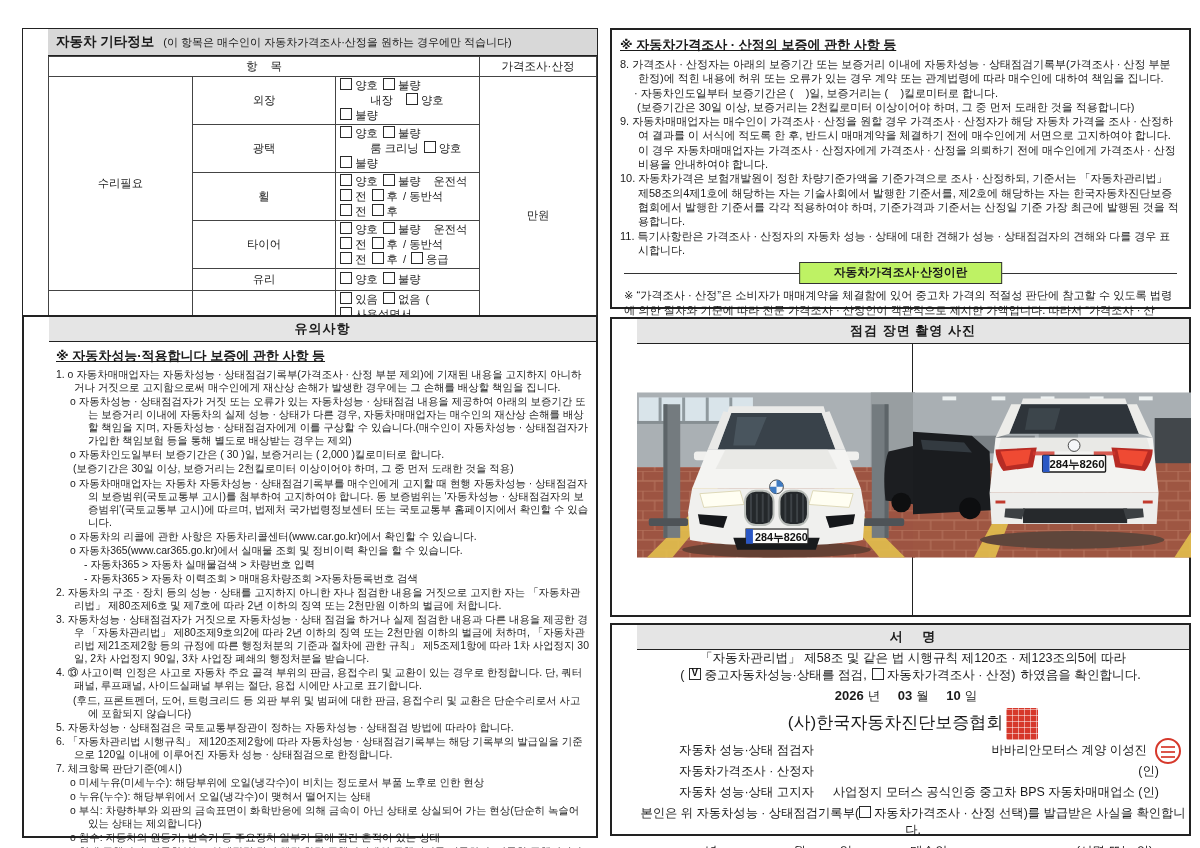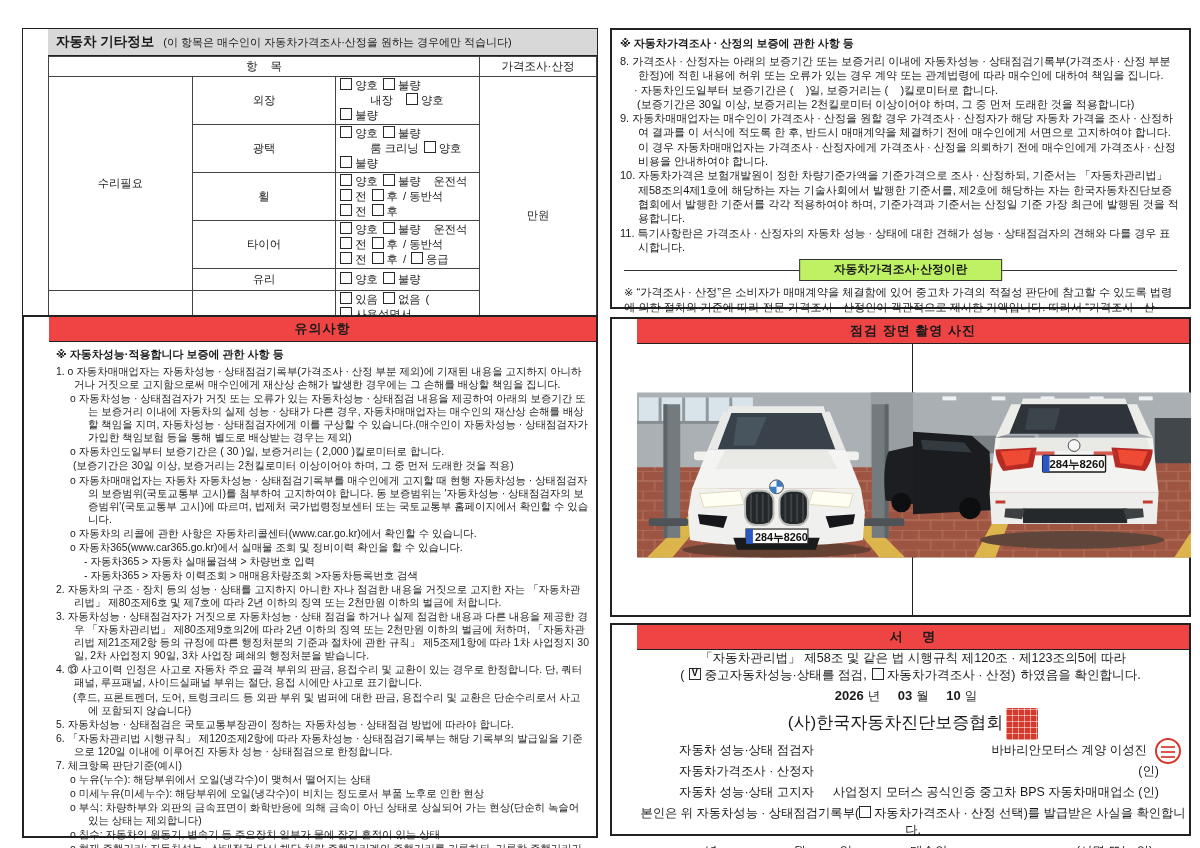--- a/index.html
+++ b/index.html
@@ -1,19 +1,19 @@
 <!DOCTYPE html>
 <html><head>
 <meta charset="utf-8">
 <style>
   html,body{margin:0;padding:0;background:#fff;}
   .page{position:relative;width:1200px;height:848px;background:#fff;
         font-family:"Liberation Sans","DejaVu Sans",sans-serif;color:#1a1a1a;overflow:hidden;}
   .blk{position:absolute;border:2px solid #222;background:#fff;box-sizing:border-box;padding-left:25px;}
-  .graybar{background:#ef4444;border-bottom:1.5px solid #222;text-align:center;
+  .graybar{background:#e5e5e5;border-bottom:1.5px solid #222;text-align:center;
            font-weight:bold;font-size:13px;padding:3px 0;letter-spacing:1px;}
   
   #blockA{left:22px;top:28px;width:576px;border:1.5px solid #222;}
   #blockA .titlebar{background:#d8d8d8;border-bottom:1px solid #222;padding:4px 8px;font-size:11px;}
   #blockA .titlebar b{font-size:13.5px;margin-right:6px;}
   table.tblA{border-collapse:collapse;width:100%;table-layout:fixed;}
   table.tblA td{border:1px solid #444;font-size:11.3px;padding:1px 4px;height:19px;vertical-align:middle;}
   table.tblA td.cA{width:82px;text-align:center;}
   table.tblA td.cB{width:86px;text-align:center;}
   table.tblA td.cD{width:108px;text-align:center;}
@@ -32,21 +32,21 @@
   .toklist{display:inline;}
   .tok{margin-right:5px;white-space:nowrap;display:inline-block;}
   .cb{display:inline-block;width:10px;height:10px;border:1.4px solid #2a2a2a;margin-right:3px;
       vertical-align:-1px;position:relative;background:#fff;}
   .tok.checked .cb::after{content:"V";position:absolute;top:-2.5px;left:1px;
       font-size:10px;font-weight:bold;color:#111;}
   .tok.gap{margin-left:30px;}
   .tok.gap2{margin-left:8px;}
   
   #blockC{left:610px;top:28px;width:581px;height:281px;padding:5px 8px 4px 8px;}
-  .nheading{font-weight:bold;font-size:11px;margin:1px 0 3px 0;}
+  .nheading{font-weight:bold;font-size:13px;text-decoration:underline;margin:1px 0 3px 0;}
   .nitem{font-size:11px;line-height:1.3;padding-left:18px;text-indent:-18px;margin-bottom:0px;}
   .nm{margin-right:3px;}
   .legendline{position:relative;border-top:1.5px solid #333;margin:16px 4px 14px 4px;}
   .legendbox{position:absolute;left:50%;top:-12px;transform:translateX(-50%);background:#bef264;
              border:1.5px solid #333;padding:2px 34px;font-weight:bold;font-size:11.8px;white-space:nowrap;}
   .deftext{font-size:11.2px;line-height:1.35;padding:0 4px;}
   
   #blockB{left:22px;top:315px;width:576px;height:523px;}
   #blockB .inner{padding:4px 7px;}
   #blockB .nitem{font-size:10.45px;line-height:1.25;margin-bottom:1px;}
@@ -181,22 +181,22 @@
           <div class="nitem" style="padding-left: 32px;"><span class="nm">o</span><span>자동차365(www.car365.go.kr)에서 실매물 조회 및 정비이력 확인을 할 수 있습니다.</span></div>
           <div class="nitem" style="padding-left: 46px;"><span class="nm">-</span><span>자동차365 &gt; 자동차 실매물검색 &gt; 차량번호 입력</span></div>
           <div class="nitem" style="padding-left: 46px;"><span class="nm">-</span><span>자동차365 &gt; 자동차 이력조회 &gt; 매매용차량조회 &gt;자동차등록번호 검색</span></div>
           <div class="nitem"><span class="nm">2.</span><span>자동차의 구조 · 장치 등의 성능 · 상태를 고지하지 아니한 자나 점검한 내용을 거짓으로 고지한 자는 「자동차관리법」 제80조제6호 및 제7호에 따라 2년 이하의 징역 또는 2천만원 이하의 벌금에 처합니다.</span></div>
           <div class="nitem"><span class="nm">3.</span><span>자동차성능 · 상태점검자가 거짓으로 자동차성능 · 상태 점검을 하거나 실제 점검한 내용과 다른 내용을 제공한 경우 「자동차관리법」 제80조제9호의2에 따라 2년 이하의 징역 또는 2천만원 이하의 벌금에 처하며, 「자동차관리법 제21조제2항 등의 규정에 따른 행정처분의 기준과 절차에 관한 규칙」 제5조제1항에 따라 1차 사업정지 30일, 2차 사업정지 90일, 3차 사업장 폐쇄의 행정처분을 받습니다.</span></div>
           <div class="nitem"><span class="nm">4.</span><span>⑬ 사고이력 인정은 사고로 자동차 주요 골격 부위의 판금, 용접수리 및 교환이 있는 경우로 한정합니다. 단, 쿼터패널, 루프패널, 사이드실패널 부위는 절단, 용접 시에만 사고로 표기합니다.</span></div>
           <div class="nitem" style="padding-left: 32px;"><span class="nm"></span><span>(후드, 프론트펜더, 도어, 트렁크리드 등 외판 부위 및 범퍼에 대한 판금, 용접수리 및 교환은 단순수리로서 사고에 포함되지 않습니다)</span></div>
           <div class="nitem"><span class="nm">5.</span><span>자동차성능 · 상태점검은 국토교통부장관이 정하는 자동차성능 · 상태점검 방법에 따라야 합니다.</span></div>
           <div class="nitem"><span class="nm">6.</span><span>「자동차관리법 시행규칙」 제120조제2항에 따라 자동차성능 · 상태점검기록부는 해당 기록부의 발급일을 기준으로 120일 이내에 이루어진 자동차 성능 · 상태점검으로 한정합니다.</span></div>
           <div class="nitem"><span class="nm">7.</span><span>체크항목 판단기준(예시)</span></div>
+          <div class="nitem" style="padding-left: 32px;"><span class="nm">o</span><span>미세누유(미세누수): 해당부위에 오일(냉각수)이 비치는 정도로서 부품 노후로 인한 현상</span></div>
           <div class="nitem" style="padding-left: 32px;"><span class="nm">o</span><span>누유(누수): 해당부위에서 오일(냉각수)이 맺혀서 떨어지는 상태</span></div>
-          <div class="nitem" style="padding-left: 32px;"><span class="nm">o</span><span>미세누유(미세누수): 해당부위에 오일(냉각수)이 비치는 정도로서 부품 노후로 인한 현상</span></div>
           <div class="nitem" style="padding-left: 32px;"><span class="nm">o</span><span>부식: 차량하부와 외판의 금속표면이 화학반응에 의해 금속이 아닌 상태로 상실되어 가는  현상(단순히 녹슬어 있는 상태는 제외합니다)</span></div>
           <div class="nitem" style="padding-left: 32px;"><span class="nm">o</span><span>침수: 자동차의 원동기, 변속기 등 주요장치 일부가 물에 잠긴 흔적이 있는 상태</span></div>
           <div class="nitem" style="padding-left: 32px;"><span class="nm">o</span><span>현재 주행거리: 자동차성능 · 상태점검 당시 해당 차량 주행거리계의 주행거리를 기록하되, 기록한 주행거리가 자동차전산정보처리조직(자동차관리정보시스템)으로부터 받은 주행거리(주행거리계 교체 정보 포함)보다 적은 경우 '특기사항 및 점검자의 의견' 란에 이를 적어야 합니다.</span></div>
         </div>
     </div>
   </div>
 
   <div id="blockD" class="blk">
     <div class="graybar">점검 장면 촬영 사진</div>
     <div class="photowrap">

